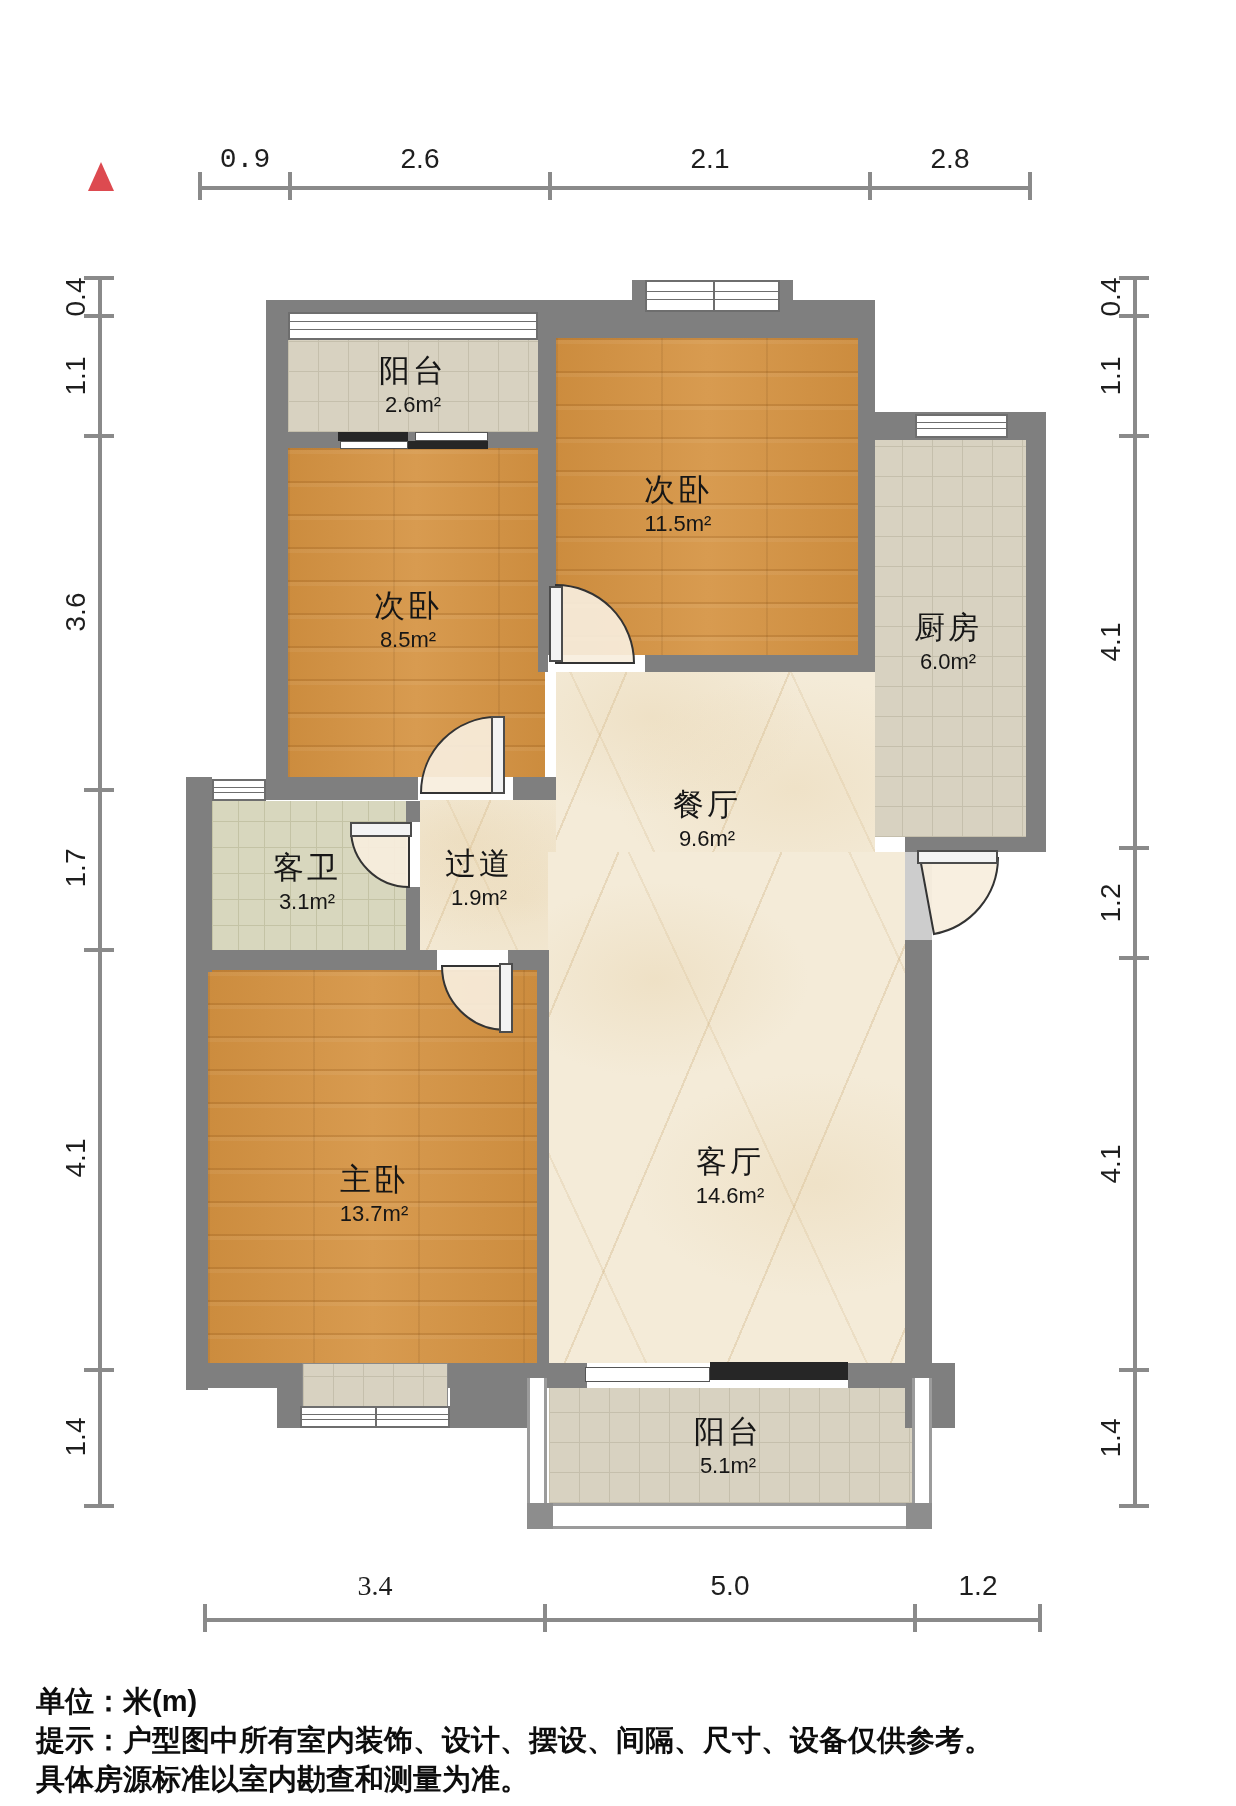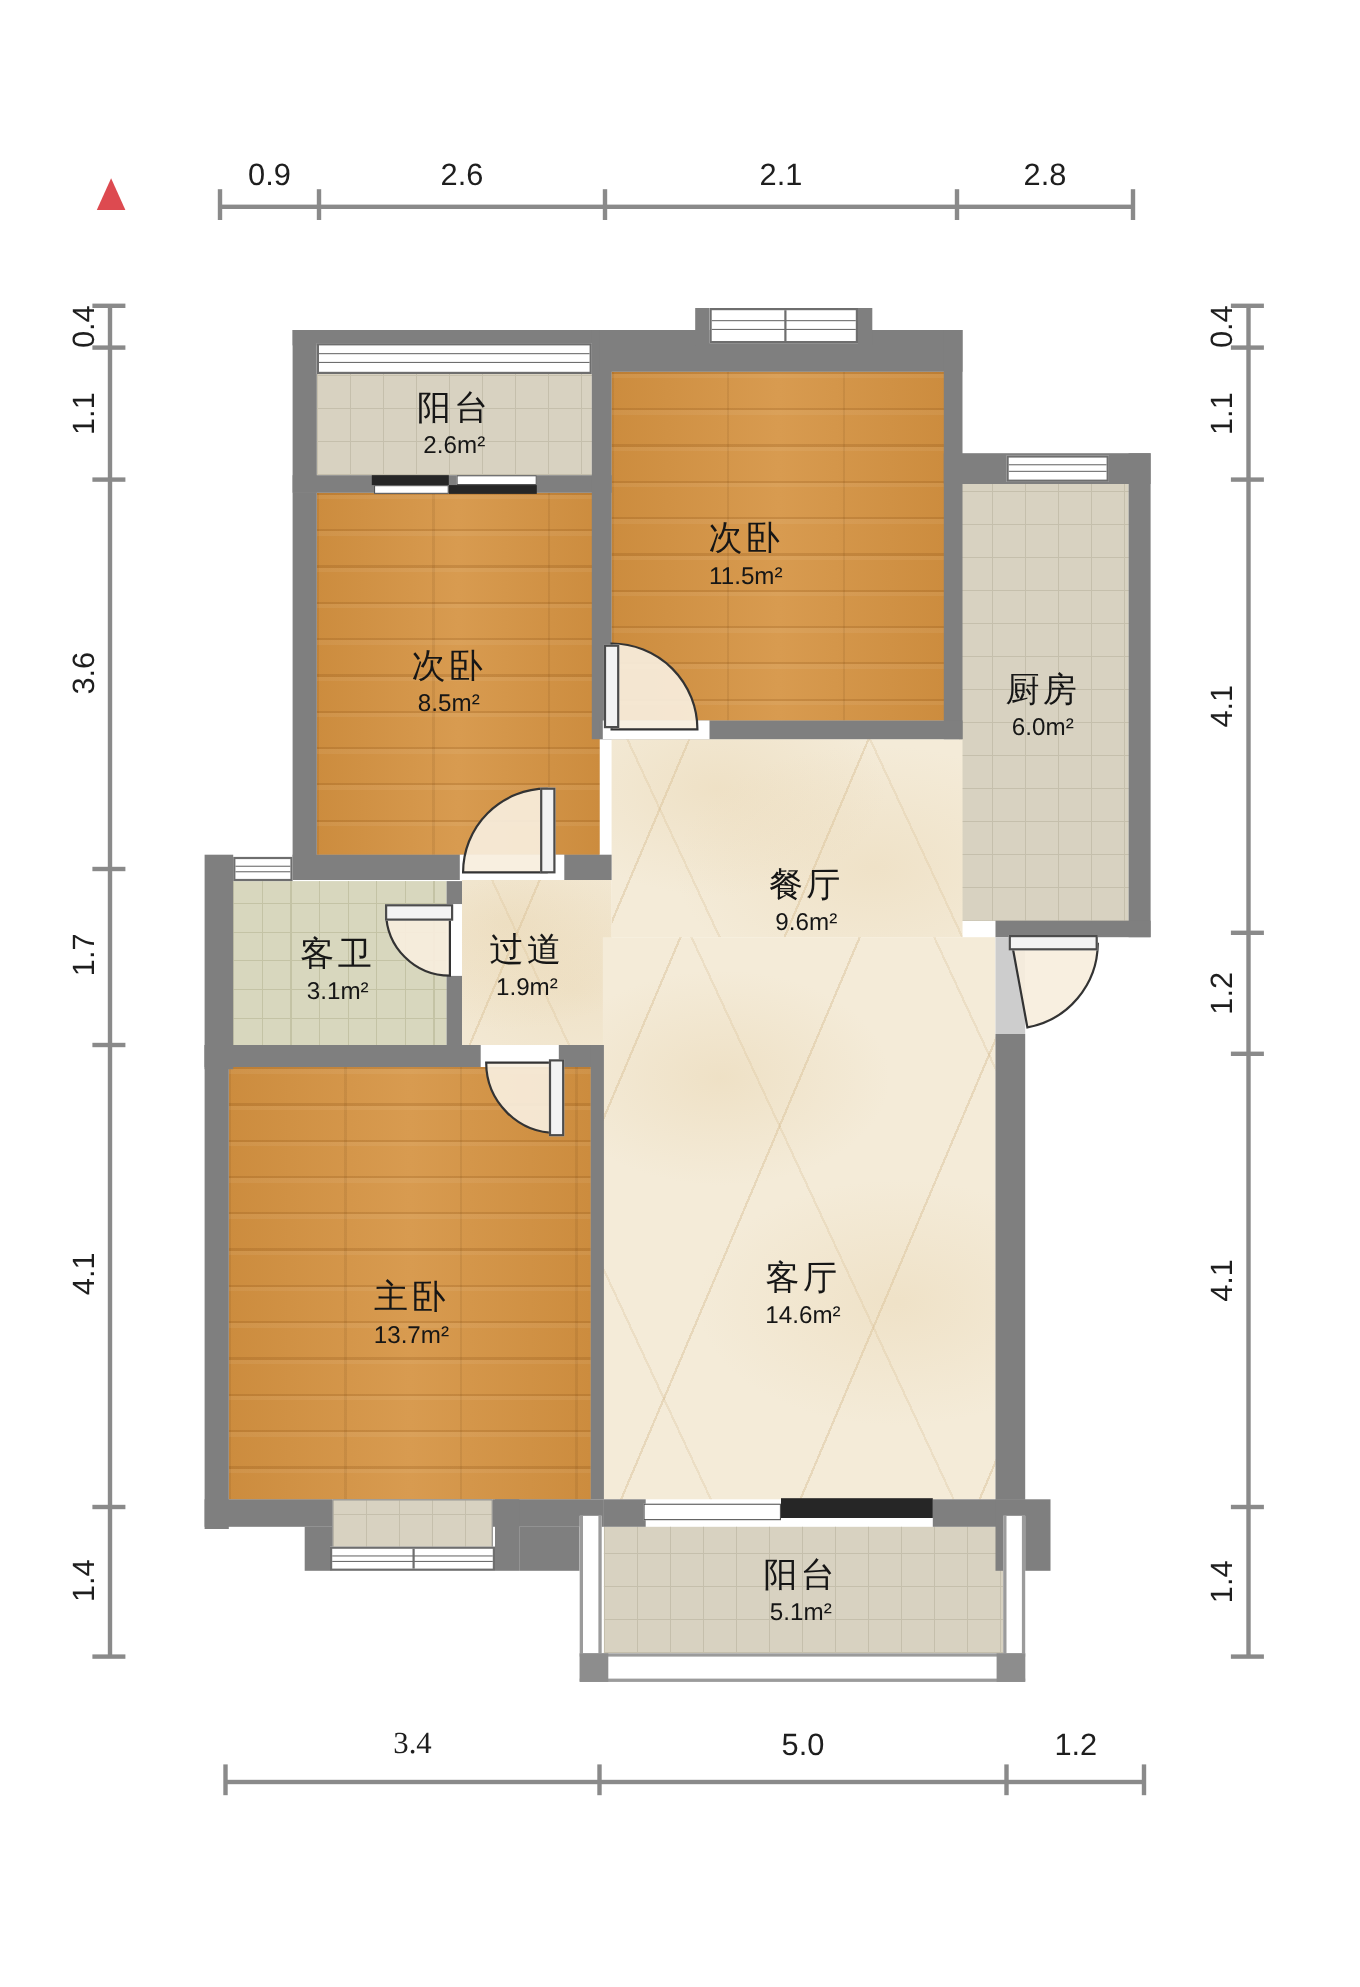--- a/index.html
+++ b/index.html
@@ -181,21 +181,21 @@
       <div class="rarea">6.0m²</div>
     </div>
   <div class="rlabel" style="left:307px;top:884px;">
       <div class="rname">客卫</div>
       <div class="rarea">3.1m²</div>
     </div>
   <div class="rlabel" style="left:479px;top:880px;">
       <div class="rname">过道</div>
       <div class="rarea">1.9m²</div>
     </div>
-  <div class="rlabel" style="left:707px;top:821px;margin-left:26px;">
+  <div class="rlabel" style="left:707px;top:821px;">
       <div class="rname">餐厅</div>
       <div class="rarea">9.6m²</div>
     </div>
   <div class="rlabel" style="left:374px;top:1170px;margin-top:26px;">
       <div class="rname">主卧</div>
       <div class="rarea">13.7m²</div>
     </div>
   <div class="rlabel" style="left:730px;top:1178px;">
       <div class="rname">客厅</div>
       <div class="rarea">14.6m²</div>
@@ -204,21 +204,21 @@
       <div class="rname">阳台</div>
       <div class="rarea">5.1m²</div>
     </div>
 
   <div class="abs dline" style="left:200px;top:186px;width:830px;height:4px;"></div>
   <div class="abs tick" style="left:198px;top:172px;width:4px;height:28px;"></div>
   <div class="abs tick" style="left:288px;top:172px;width:4px;height:28px;"></div>
   <div class="abs tick" style="left:548px;top:172px;width:4px;height:28px;"></div>
   <div class="abs tick" style="left:868px;top:172px;width:4px;height:28px;"></div>
   <div class="abs tick" style="left:1028px;top:172px;width:4px;height:28px;"></div>
-  <div class="dlab" style="left:245px;top:159px;">0.9</div>
+  <div class="dlab" style="left:245px;top:159px;font-family:Liberation Mono, monospace;">0.9</div>
   <div class="dlab" style="left:420px;top:159px;">2.6</div>
   <div class="dlab" style="left:710px;top:159px;">2.1</div>
   <div class="dlab" style="left:950px;top:159px;">2.8</div>
 
   <div class="abs dline" style="left:205px;top:1618px;width:835px;height:4px;"></div>
   <div class="abs tick" style="left:203px;top:1604px;width:4px;height:28px;"></div>
   <div class="abs tick" style="left:543px;top:1604px;width:4px;height:28px;"></div>
   <div class="abs tick" style="left:913px;top:1604px;width:4px;height:28px;"></div>
   <div class="abs tick" style="left:1038px;top:1604px;width:4px;height:28px;"></div>
   <div class="dlab" style="left:375px;top:1586px;font-family:Liberation Serif, serif;">3.4</div>
@@ -248,14 +248,19 @@
   <div class="abs tick" style="left:1119px;top:956px;width:30px;height:4px;"></div>
   <div class="abs tick" style="left:1119px;top:1368px;width:30px;height:4px;"></div>
   <div class="abs tick" style="left:1119px;top:1504px;width:30px;height:4px;"></div>
   <div class="dlab v" style="left:1111px;top:297px;">0.4</div>
   <div class="dlab v" style="left:1111px;top:376px;">1.1</div>
   <div class="dlab v" style="left:1111px;top:642px;">4.1</div>
   <div class="dlab v" style="left:1111px;top:903px;">1.2</div>
   <div class="dlab v" style="left:1111px;top:1164px;">4.1</div>
   <div class="dlab v" style="left:1111px;top:1438px;">1.4</div>
 
+  <div class="footer">
+    <div>单位：米(m)</div>
+    <div>提示：户型图中所有室内装饰、设计、摆设、间隔、尺寸、设备仅供参考。</div>
+    <div>具体房源标准以室内勘查和测量为准。</div>
+  </div>
 
 </div>
 
 </body></html>

